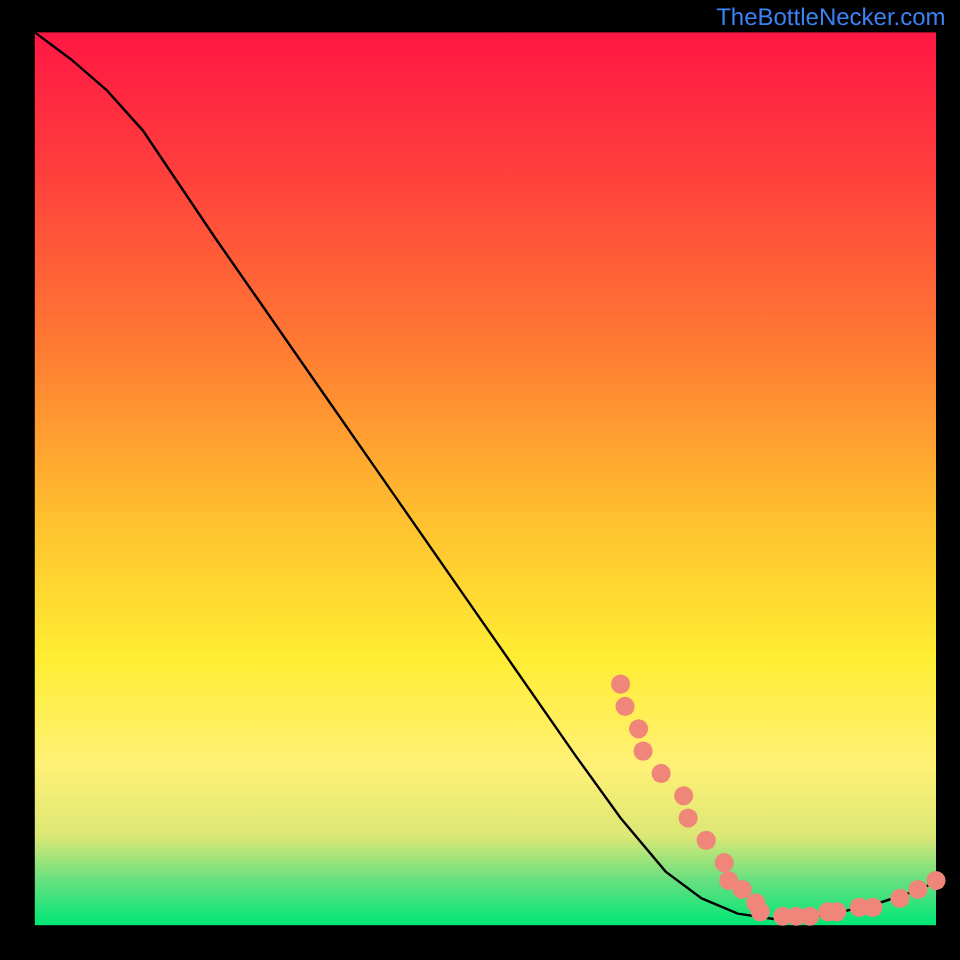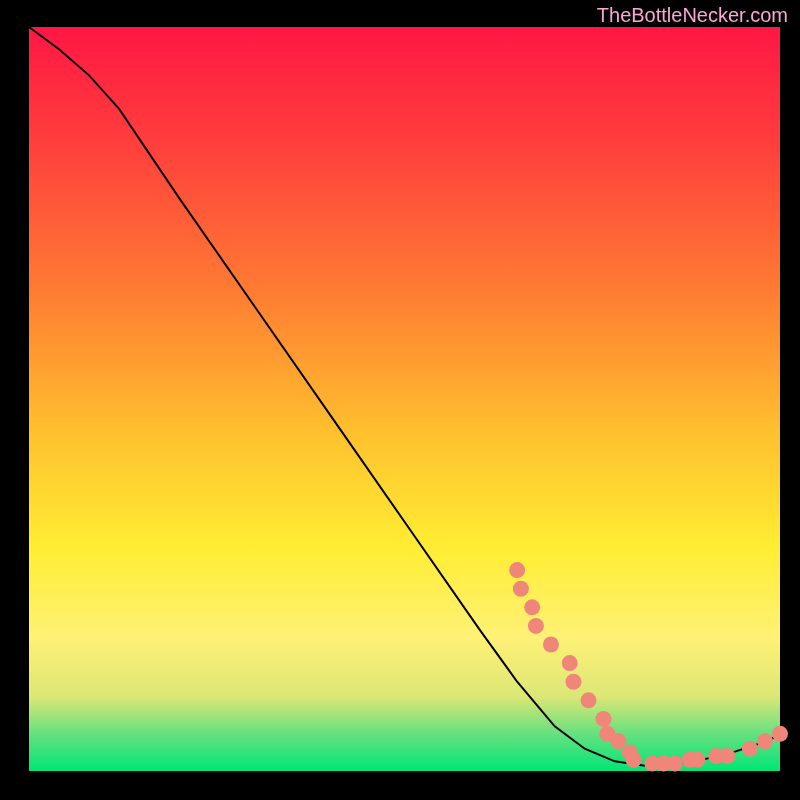--- a/index.html
+++ b/index.html
@@ -14,21 +14,21 @@
     position: absolute;
     top: 0;
     left: 0;
     width: 800px;
     height: 800px;
   }
   .watermark {
     position: absolute;
     top: 4px;
     right: 12px;
-    color: #f9a8d4;
+    color: #3b82f6;
     font-size: 20px;
     font-weight: 500;
     z-index: 10;
   }
 </style>
 </head>
 <body>
 
 <svg class="canvas" viewBox="0 0 800 800">
   <defs>

